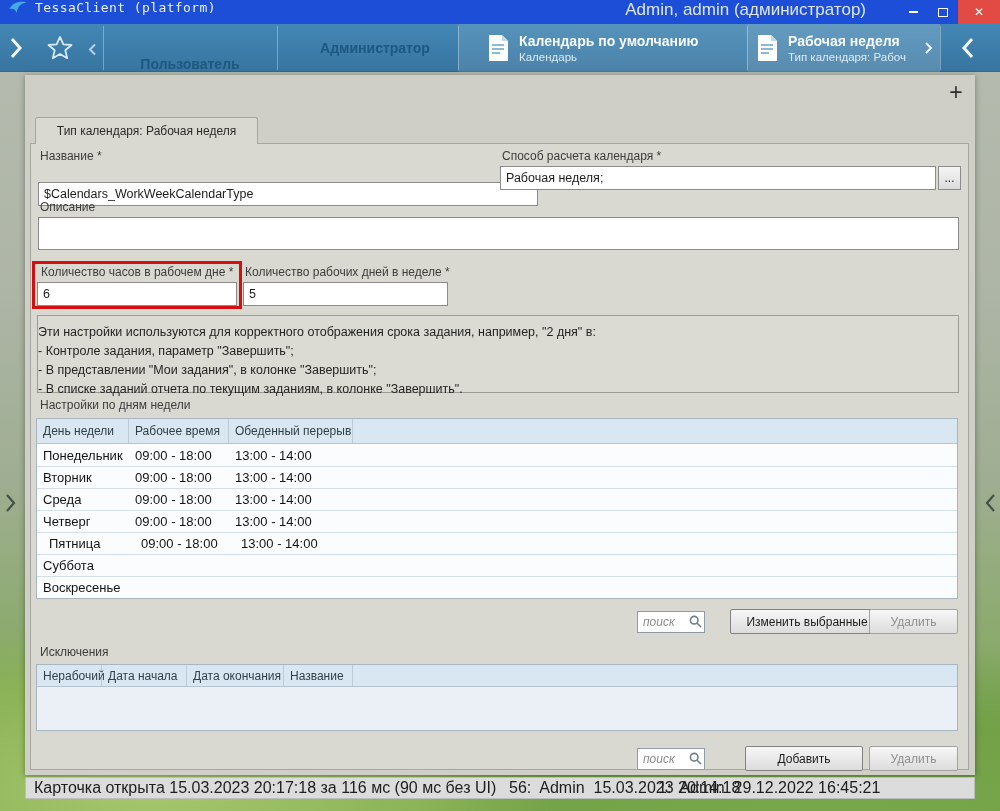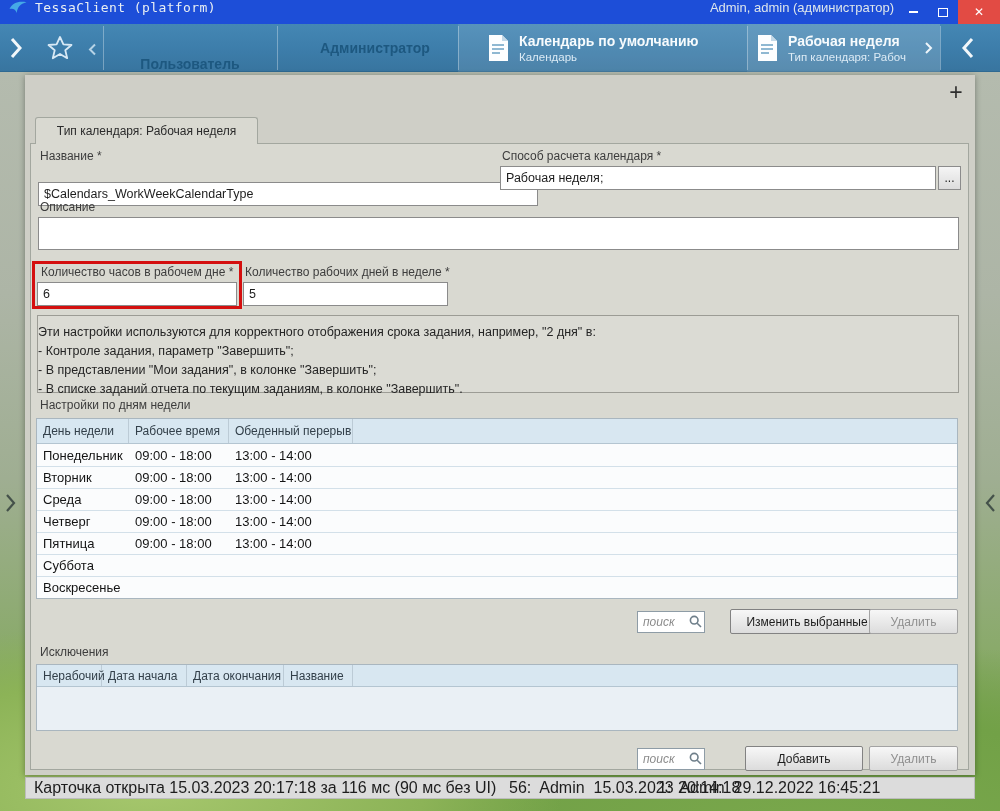--- a/index.html
+++ b/index.html
@@ -5,21 +5,21 @@
   * { margin:0; padding:0; box-sizing:border-box; }
   body { font-family:"Liberation Sans", sans-serif; background:#2a2a2a; }
   button { font-family:inherit; cursor:pointer; }
   #app { position:relative; width:1000px; height:811px; overflow:hidden; background:#18252d; }
 
   
   .titlebar { position:absolute; left:0; top:0; width:1000px; height:24px; background:#1d4ed8; display:flex; align-items:flex-start; color:#e9eff3; }
   .titlebar .logo { margin:0 8px 0 9px; display:flex; }
   .titlebar .title { font-family:"DejaVu Sans Mono","Liberation Mono",monospace; font-size:13px; letter-spacing:.4px; }
   .titlebar .spacer { flex:1; }
-  .titlebar .user { font-size:13px; color:#dde6ec; margin-right:4px; }
+  .titlebar .user { font-size:17px; color:#dde6ec; margin-right:32px; }
   .winbtn { width:30px; height:24px; display:flex; align-items:center; justify-content:center; color:#fff; font-size:12px; }
   .winbtn.min i { display:block; width:9px; height:0; border-top:2px solid #fff; }
   .winbtn.max i { display:block; width:10px; height:9px; border:1.5px solid #fff; }
   .winbtn.close { width:42px; background:#e24b44; }
 
   
   .navbar { position:absolute; left:0; top:24px; width:1000px; height:48px;
     background:linear-gradient(180deg,#4487b4 0%,#3c7ca9 60%,#38759f 100%); border-bottom:1px solid #2f6a92; }
   .navchev { position:absolute; display:block; }
   .nav-sep { position:absolute; top:2px; height:44px; width:1px; background:rgba(255,255,255,.32); }
@@ -235,21 +235,21 @@
         <div class="td" style="width:92px;">Среда</div>
         <div class="td" style="width:100px;">09:00 - 18:00</div>
         <div class="td" style="width:124px;">13:00 - 14:00</div>
       </div>
       <div class="trow">
         <div class="td" style="width:92px;">Четверг</div>
         <div class="td" style="width:100px;">09:00 - 18:00</div>
         <div class="td" style="width:124px;">13:00 - 14:00</div>
       </div>
       <div class="trow">
-        <div class="td" style="width:92px;">Пятница</div>
+        <div class="td" style="width:92px;margin-left:6px;">Пятница</div>
         <div class="td" style="width:100px;">09:00 - 18:00</div>
         <div class="td" style="width:124px;">13:00 - 14:00</div>
       </div>
       <div class="trow">
         <div class="td" style="width:92px;">Суббота</div>
         <div class="td" style="width:100px;"></div>
         <div class="td" style="width:124px;"></div>
       </div>
       <div class="trow">
         <div class="td" style="width:92px;">Воскресенье</div>

